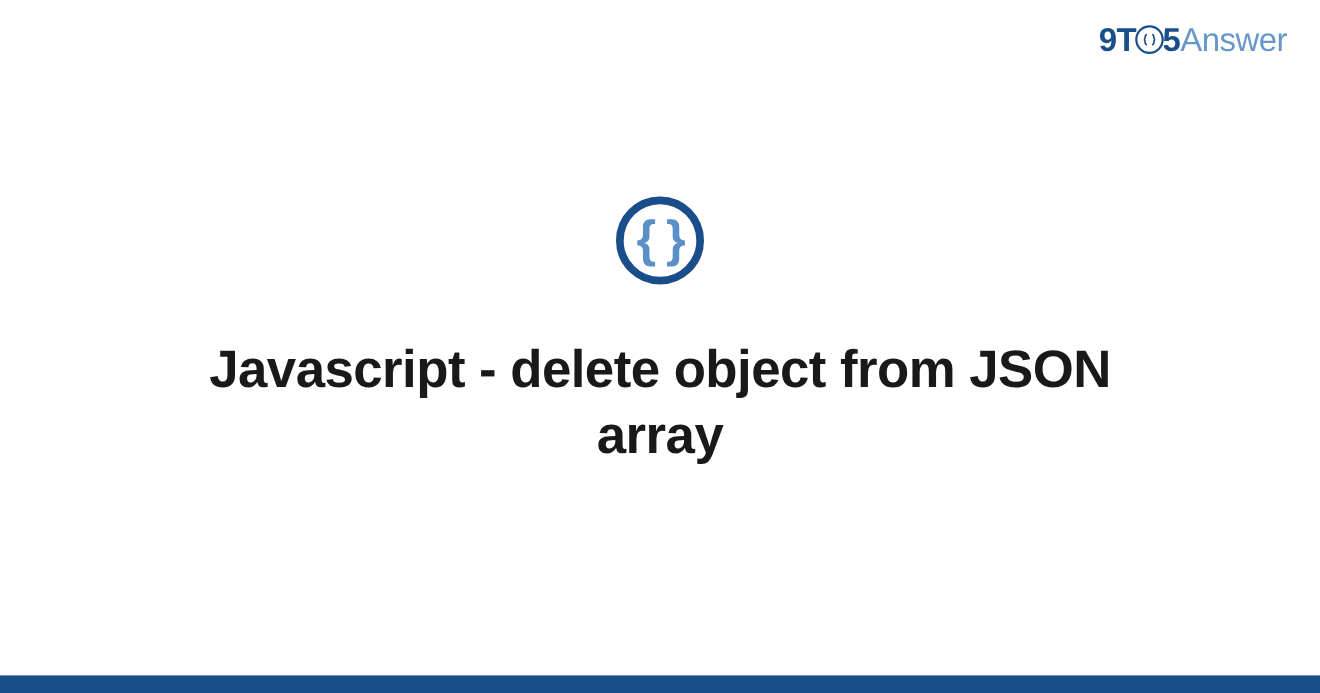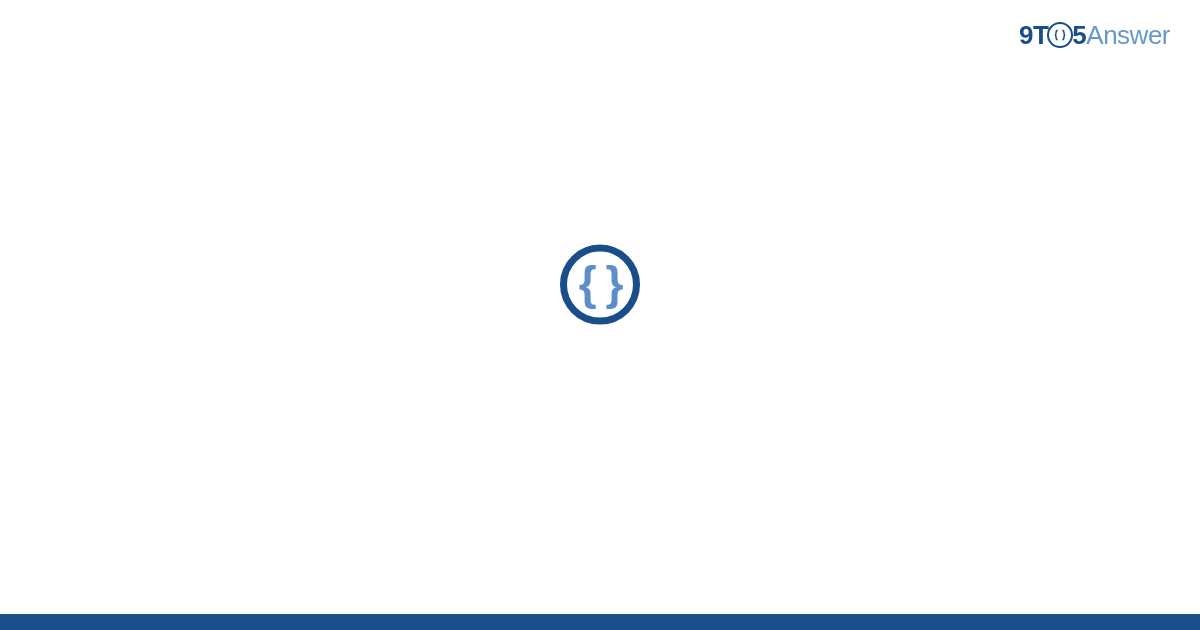--- a/index.html
+++ b/index.html
@@ -12,21 +12,21 @@
       height: 630px;
       background: #ffffff;
       font-family: -apple-system, BlinkMacSystemFont, "Segoe UI", Helvetica, Arial, sans-serif;
       position: relative;
       overflow: hidden;
     }
     .logo {
       position: absolute;
       top: 20px;
       right: 30px;
-      font-size: 26px;
+      font-size: 30px;
       font-weight: 600;
       letter-spacing: -0.5px;
     }
     .logo-9t {
       color: #1a4e8a;
       font-weight: 700;
     }
     .logo-circle {
       display: inline-flex;
       align-items: center;
@@ -109,15 +109,16 @@
         <path d="M8 4 C5 4 5 8 5 10 C5 12 3 12 3 12 C3 12 5 12 5 14 C5 16 5 20 8 20"></path>
         <path d="M16 4 C19 4 19 8 19 10 C19 12 21 12 21 12 C21 12 19 12 19 14 C19 16 19 20 16 20"></path>
       </svg>
     </span><span class="logo-5">5</span><span class="logo-answer">Answer</span>
 </div>
 
 <div class="center-content">
   <div class="badge-icon">
     <span class="braces">{ }</span>
   </div>
+  <h1 class="title">Javascript - delete object from JSON array</h1>
 </div>
 
 <div class="footer-bar"></div>
 
 </body></html>

